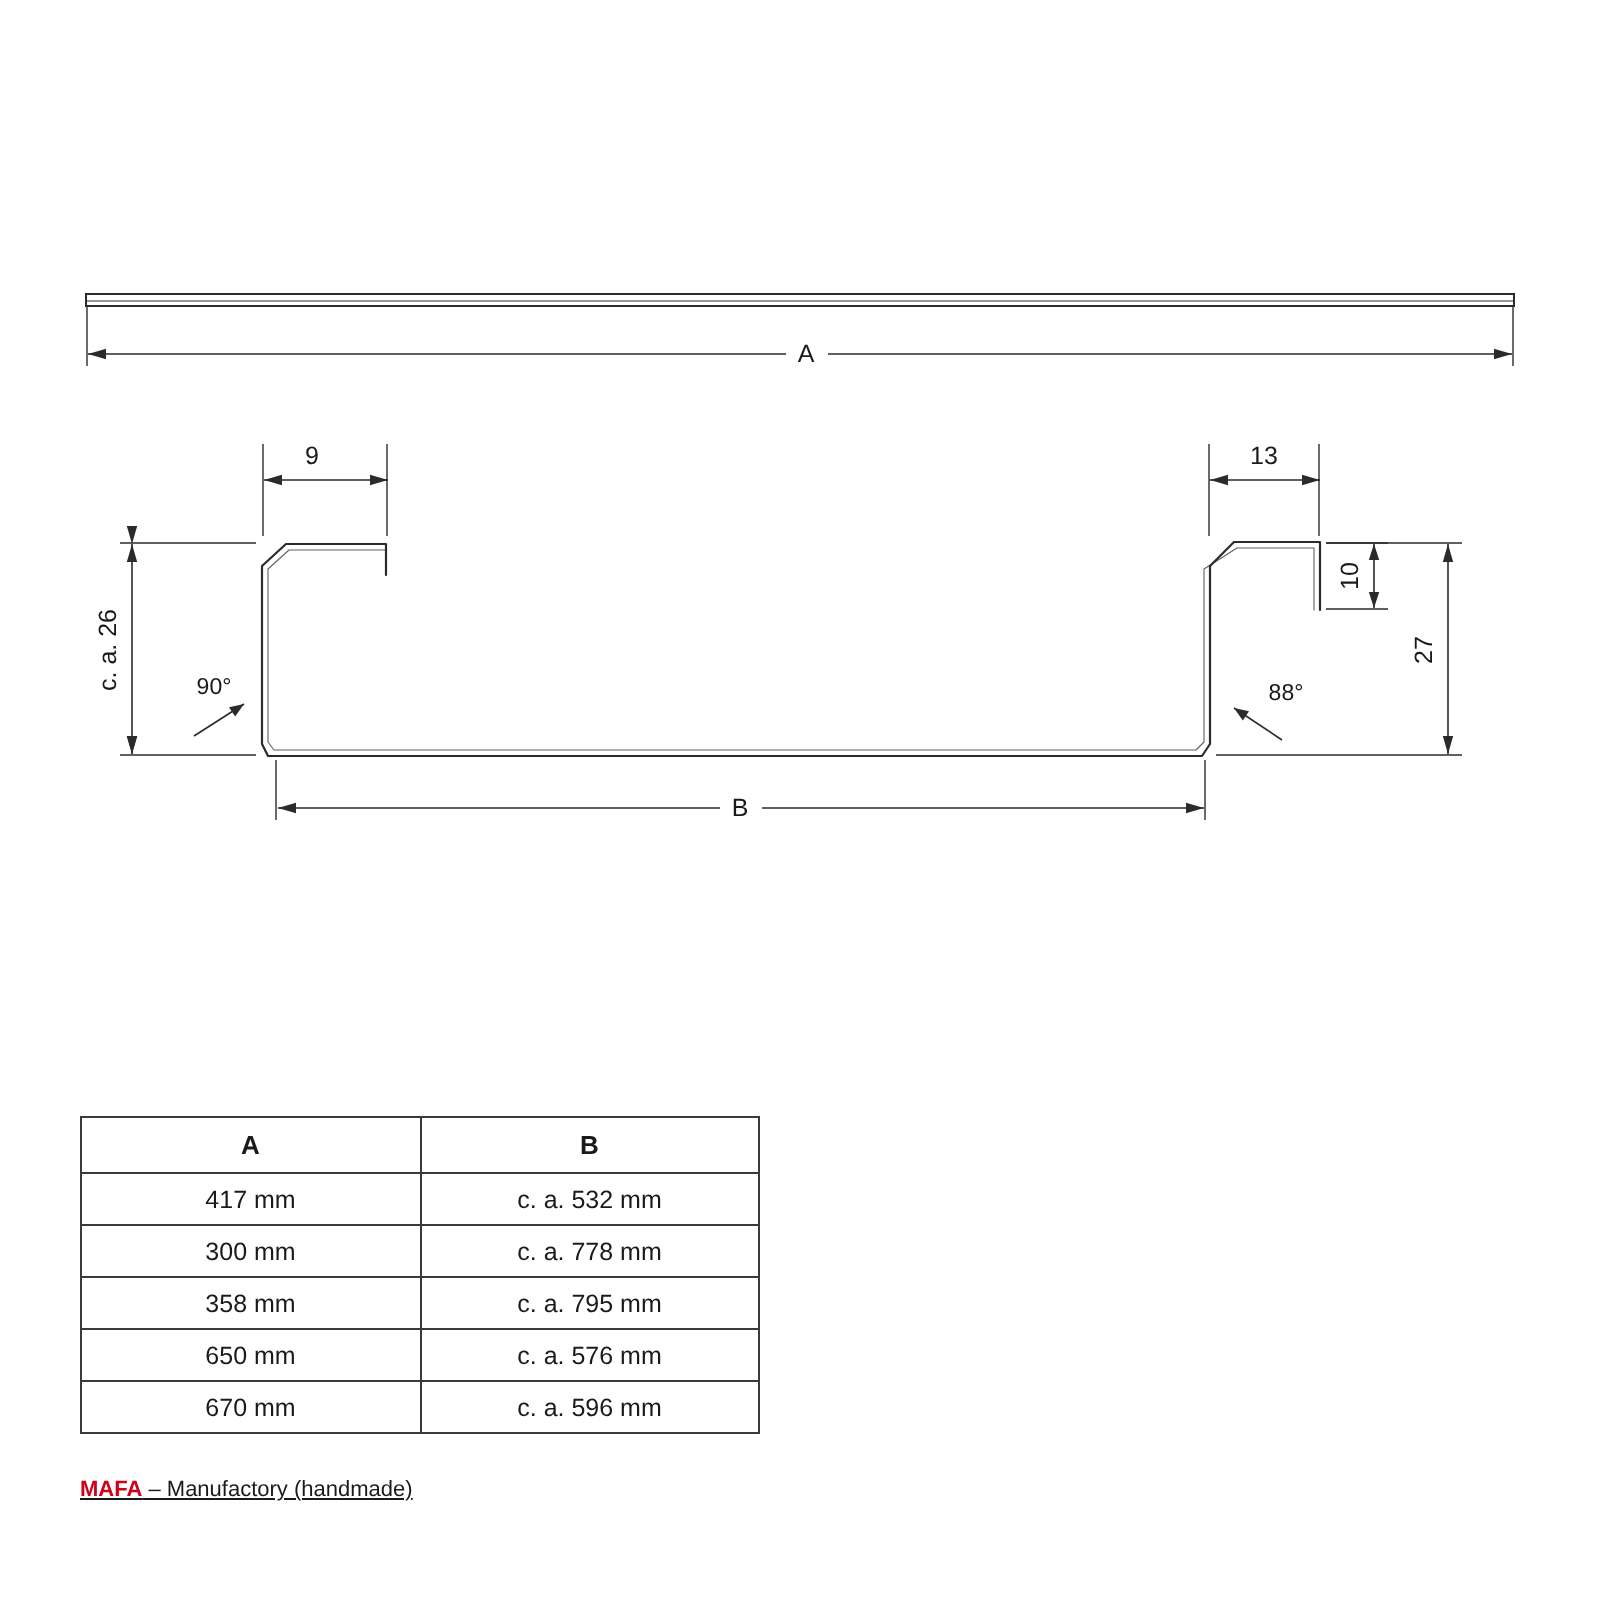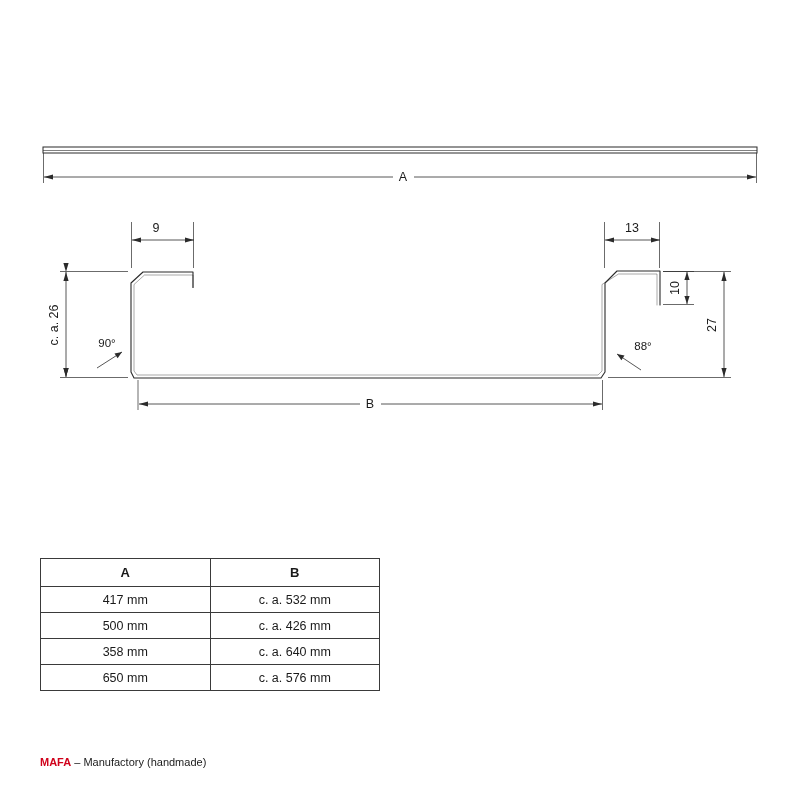--- a/index.html
+++ b/index.html
@@ -65,24 +65,25 @@
     color: #d0021b;
     font-size: 8px;
     font-weight: bold;
     position: absolute;
     right: 18px;
     bottom: 3px;
   }
   .footnote {
     position: absolute;
     left: 40px;
-    top: 756px;
+    top: 739px;
     font-size: 11px;
     color: #1a1a1a;
     white-space: nowrap;
+    text-decoration: underline;
   }
   .footnote .brand {
     color: #d0021b;
     font-weight: bold;
     font-size: 11px;
   }
 </style>
 </head>
 <body>
 
@@ -192,30 +193,34 @@
           <th class="col-a">A</th>
           <th class="col-b">B</th>
         </tr>
       </thead>
       <tbody>
         <tr>
           <td class="col-a">417 mm</td>
           <td class="col-b">c. a.  532 mm</td>
         </tr>
         <tr>
-          <td class="col-a">500 mm</td>
-          <td class="col-b">c. a.  426 mm</td>
+          <td class="col-a">300 mm</td>
+          <td class="col-b">c. a.  778 mm</td>
         </tr>
         <tr>
           <td class="col-a">358 mm</td>
-          <td class="col-b">c. a.  640 mm</td>
+          <td class="col-b">c. a.  795 mm</td>
         </tr>
         <tr>
           <td class="col-a">650 mm</td>
           <td class="col-b">c. a.  576 mm</td>
+        </tr>
+        <tr>
+          <td class="col-a">670 mm</td>
+          <td class="col-b">c. a.  596 mm</td>
         </tr>
       </tbody>
     </table>
   </div>
 
   <div class="footnote">
     <span class="brand">MAFA</span><span> – Manufactory (handmade)</span>
   </div>
 
 </div>

